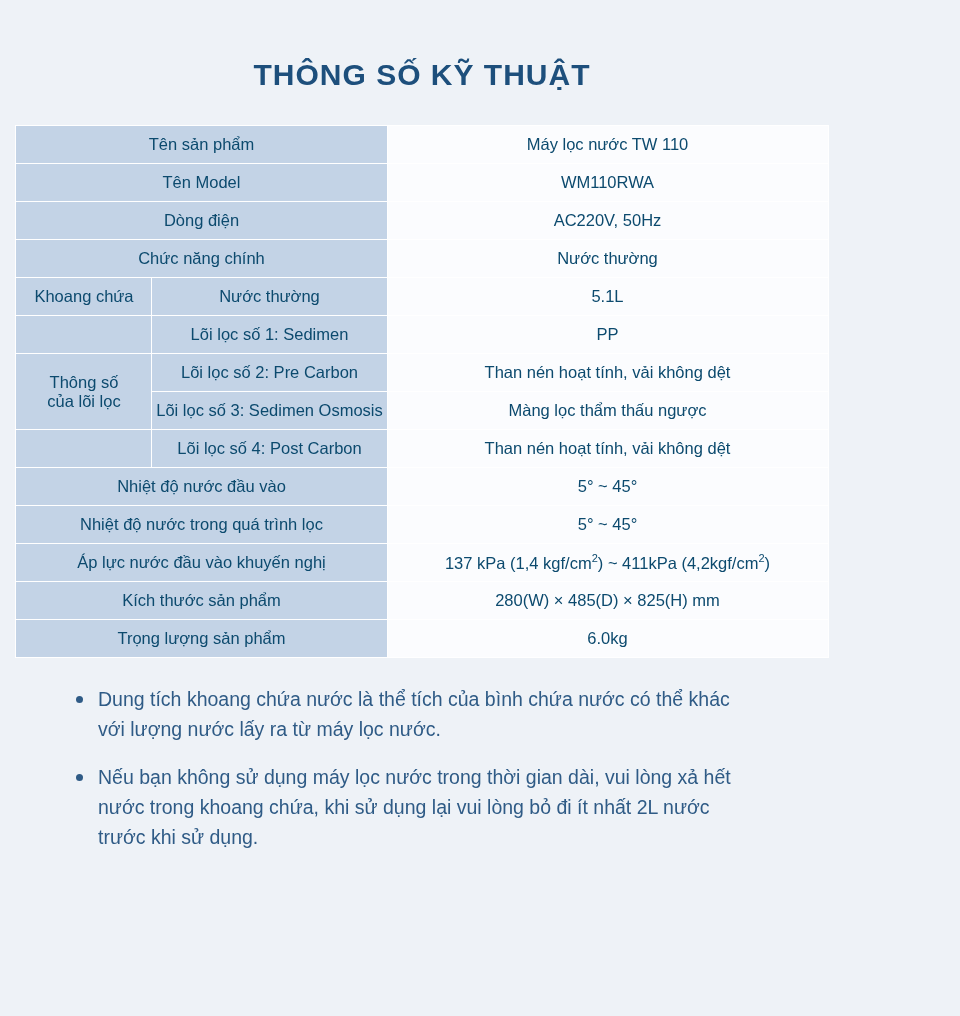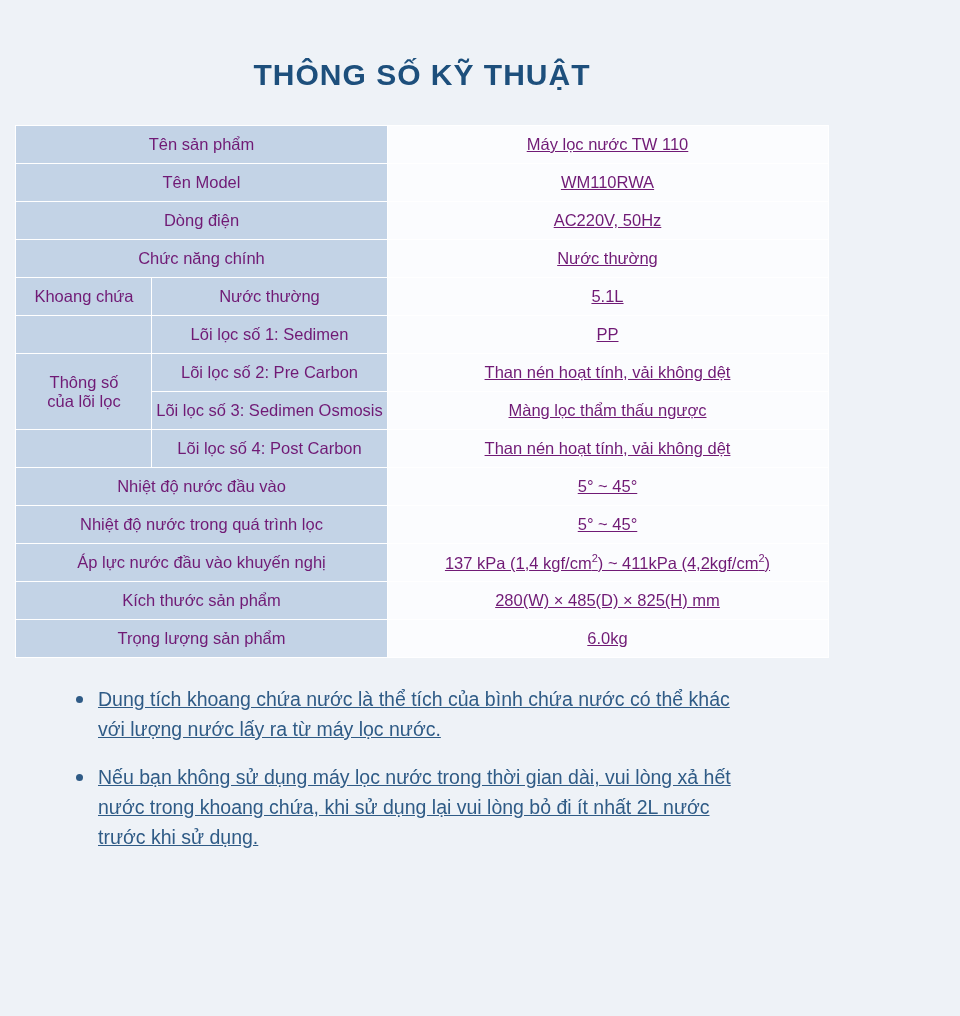--- a/index.html
+++ b/index.html
@@ -32,50 +32,48 @@
   }
   table.spec {
     border-collapse: collapse;
     margin: 33px auto 0 auto;
     width: 812px;
     table-layout: fixed;
   }
   table.spec td {
     border: 1px solid #ffffff;
     font-size: 16.5px;
-    color: #701a75;
+    color: #0c4a6e;
     padding: 0;
     height: 37px;
     vertical-align: middle;
     text-align: center;
   }
   td.lbl {
     background: #c3d3e6;
   }
   td.lbl-left {
     background: #c3d3e6;
     text-align: left;
     padding-left: 14px;
   }
   td.val {
     background: #fbfcfe;
-    text-decoration: underline;
   }
   td.tall {
     height: 40px;
   }
   .sup {
     font-size: 11px;
     vertical-align: super;
   }
   ul.notes {
     list-style: none;
     margin: 26px 16px 0 0;
     padding: 0 74px 0 74px;
-    text-decoration: underline;
   }
   ul.notes li {
     position: relative;
     font-size: 19.5px;
     line-height: 30px;
     color: #2f5b86;
     padding-left: 24px;
     margin-bottom: 18px;
   }
   ul.notes li::before {

